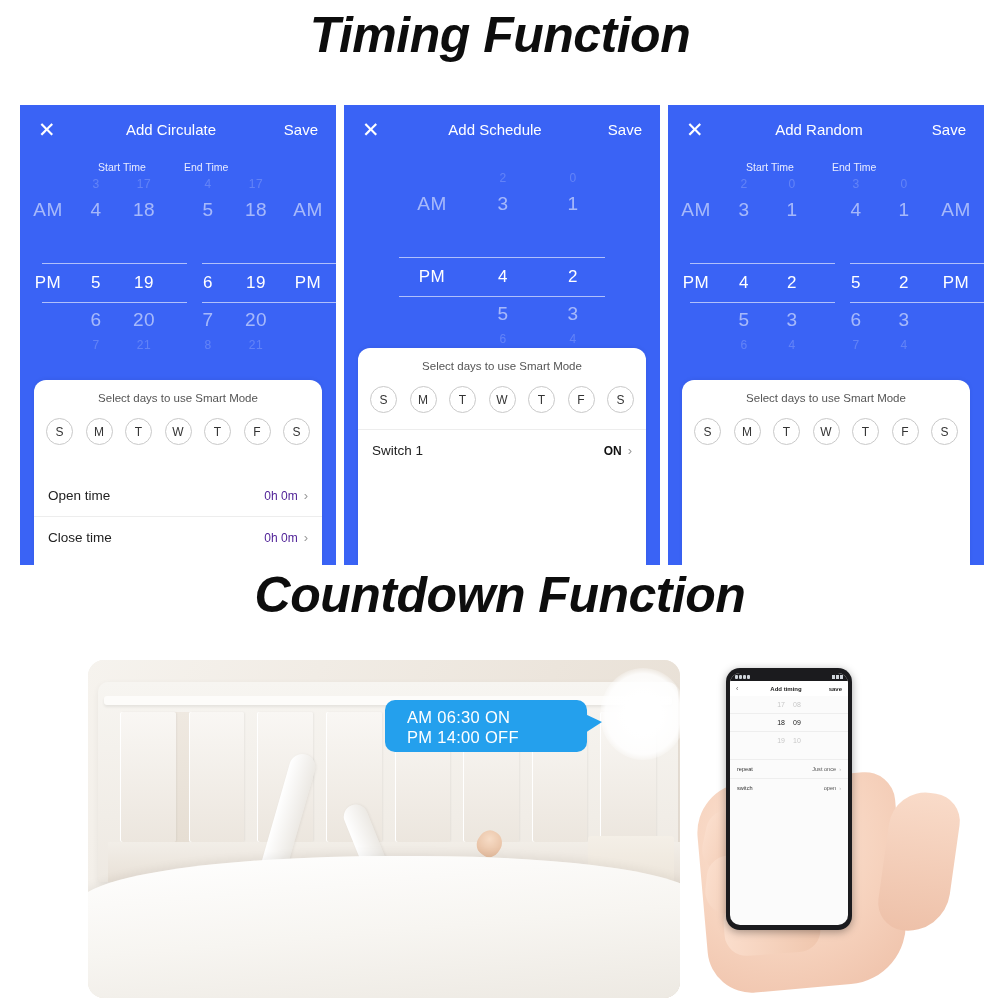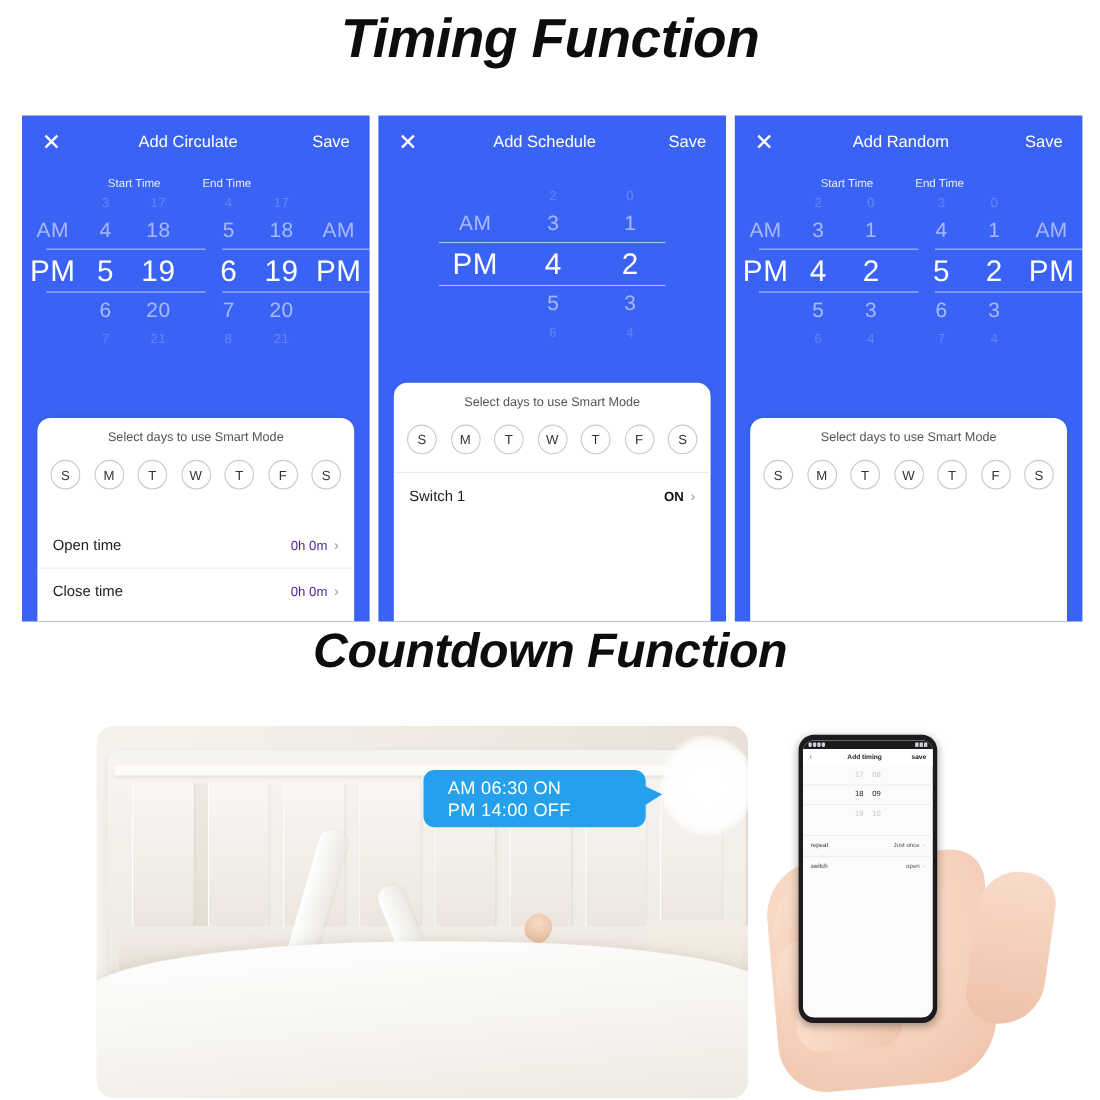--- a/index.html
+++ b/index.html
@@ -96,21 +96,21 @@
     justify-content: center;
     align-items: center;
     height: 33px;
     font-size: 19px;
     letter-spacing: 0.5px;
   }
   .wheel-row .cell { text-align: center; }
 
   .row-f2 { opacity: 0.20; font-size: 12px; height: 18px; }
   .row-f1 { opacity: 0.55; }
-  .row-sel { opacity: 1; font-weight: 500; font-size: 27px; height: 40px; }
+  .row-sel { opacity: 1; font-weight: 500; font-size: 17px; height: 40px; margin-top: 37px; }
   .row-n1 { opacity: 0.55; }
   .row-n2 { opacity: 0.20; font-size: 12px; height: 18px; }
   .sel-line {
     position: absolute;
     height: 1px;
     background: rgba(255,255,255,0.6);
   }
 
   
   .card {
@@ -151,21 +151,21 @@
     color: #222;
     border-top: 1px solid #ededed;
     cursor: pointer;
   }
   .row-item.no-top { border-top: none; }
   .row-item .rl { flex: 1; }
   .row-item .rv { color: #4c1d95; font-size: 12px; }
   .row-item .chev { color: #999; font-size: 13px; margin-left: 6px; }
 
   
-  #title-2 { font-size: 44px; line-height: 1; padding-top: 4px; font-style: italic; }
+  #title-2 { font-size: 50px; line-height: 1; padding-top: 4px; font-style: italic; }
   #sub-2 { padding-top: 10px; }
 
   .section2 {
     position: absolute;
     top: 566px; left: 0; width: 1000px;
   }
 
   
   .photo-wrap {
     position: absolute;

